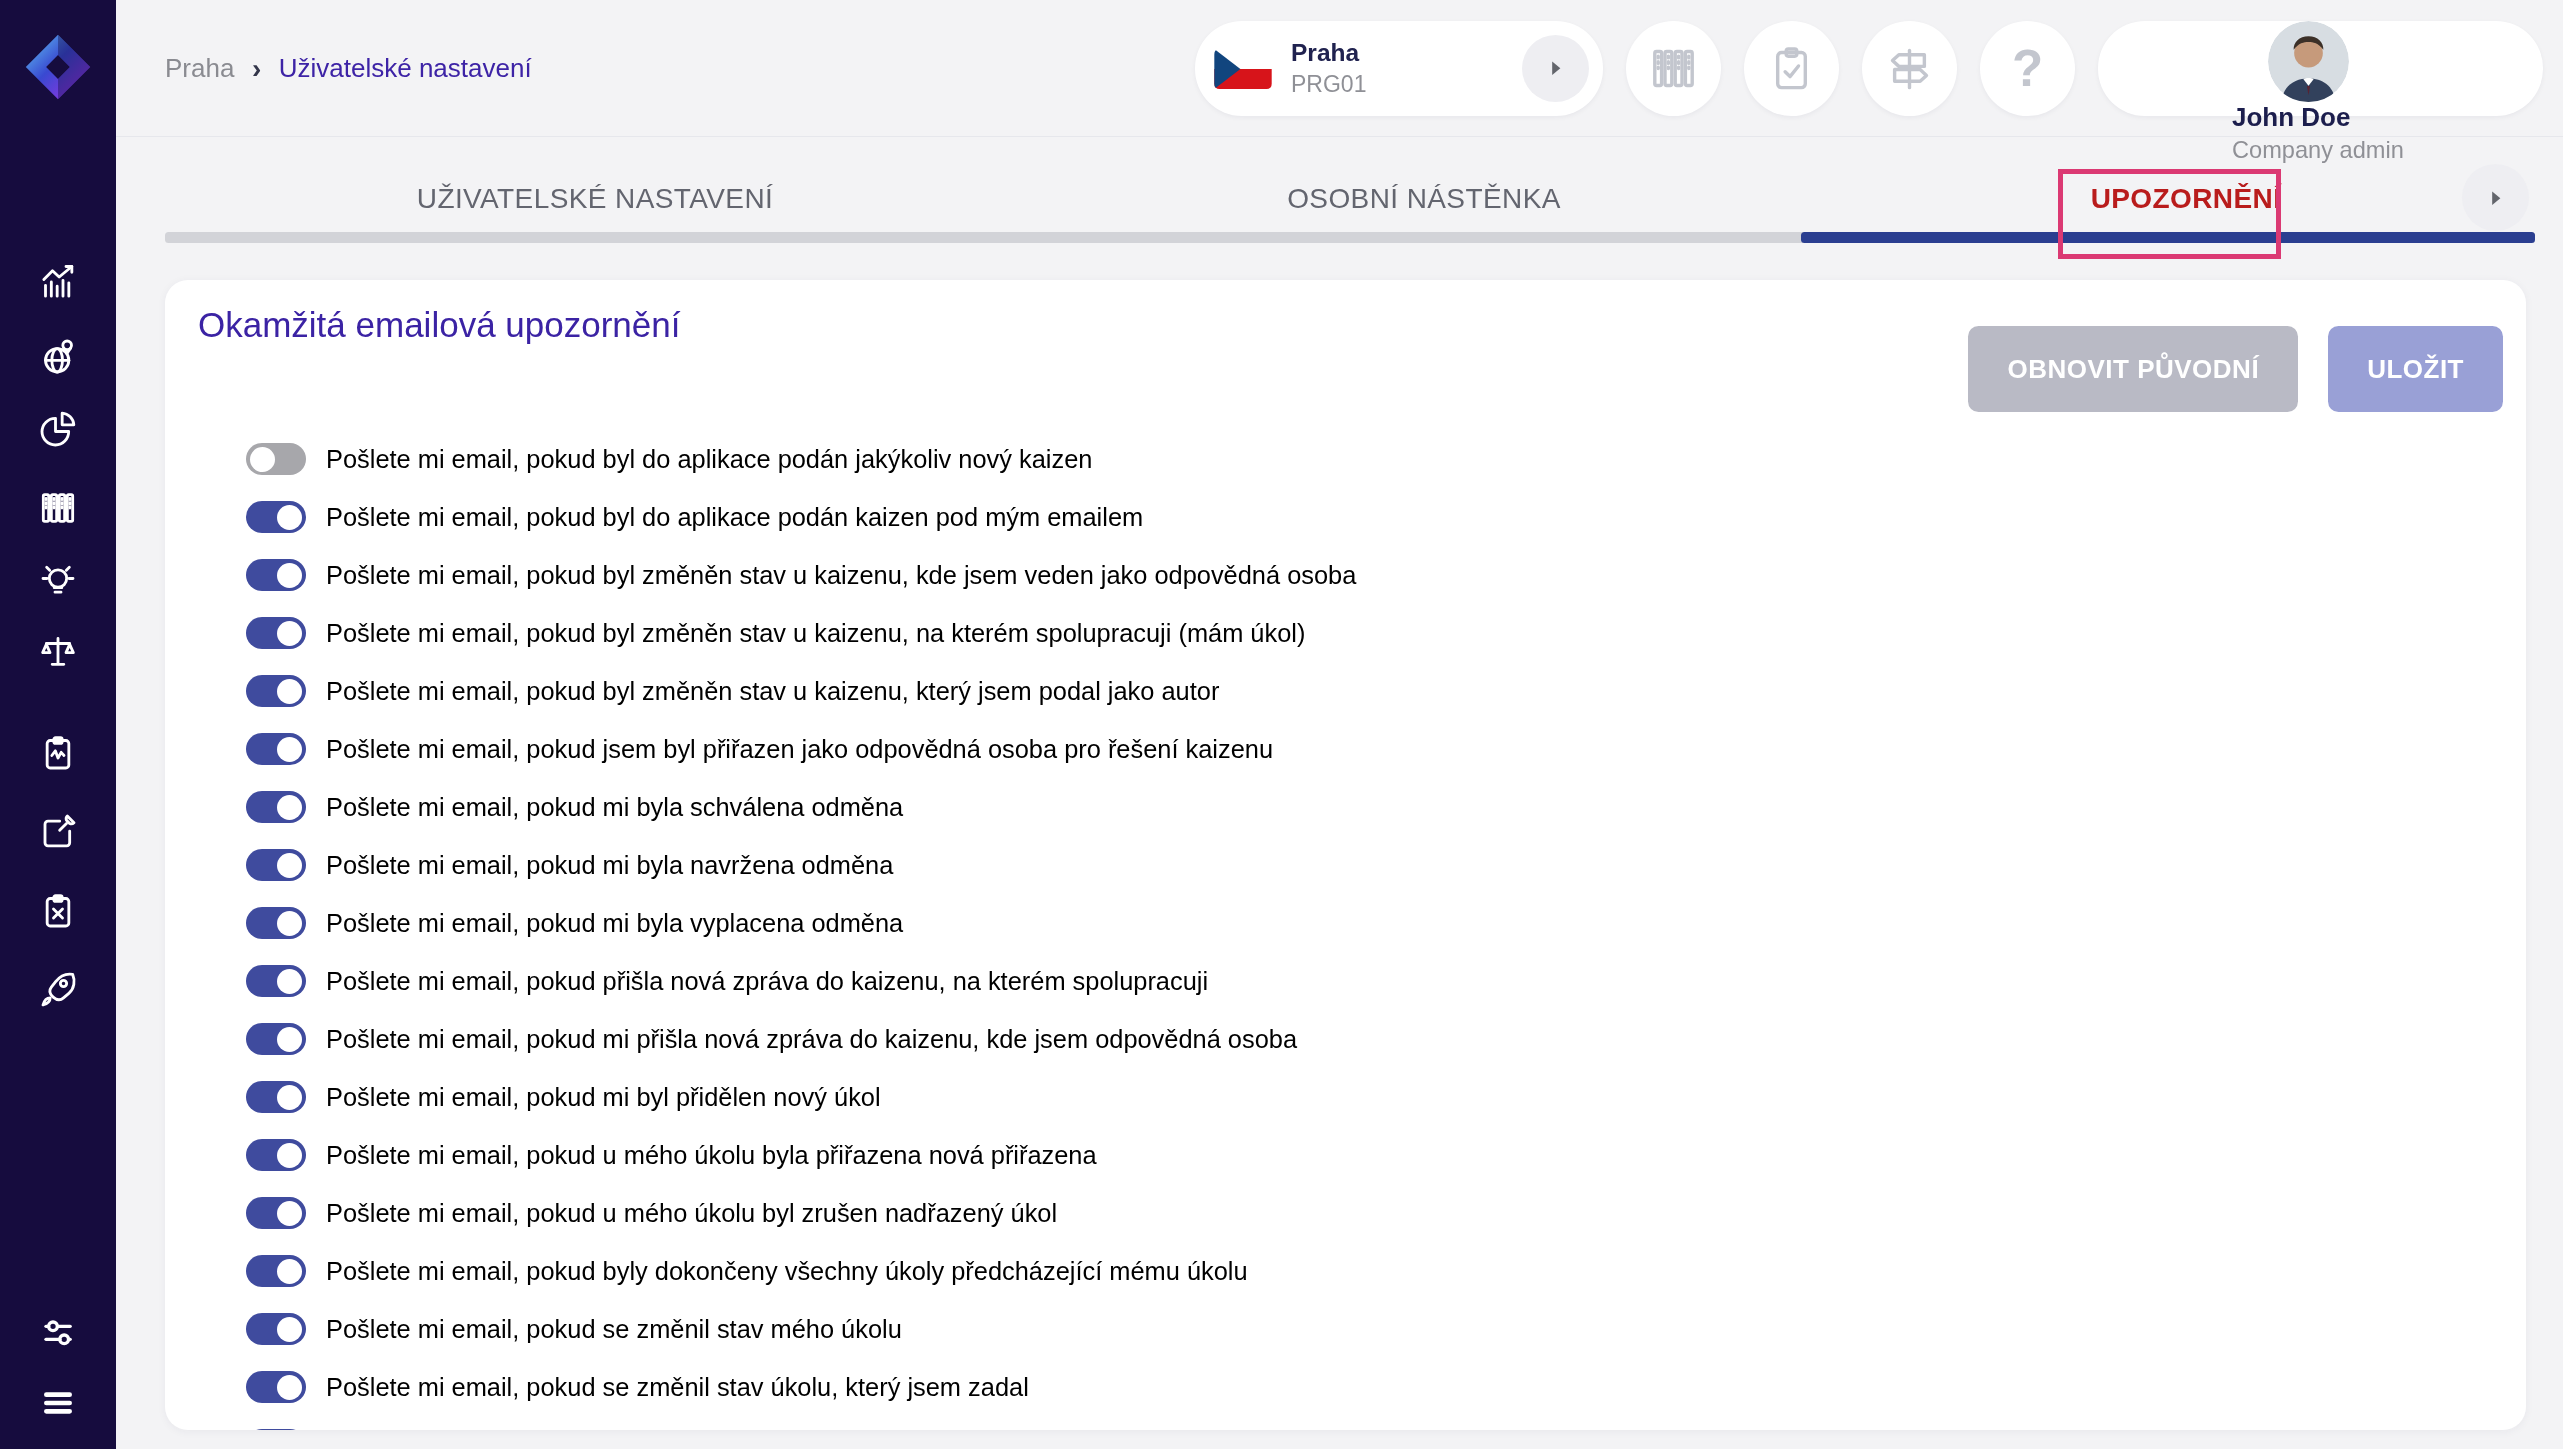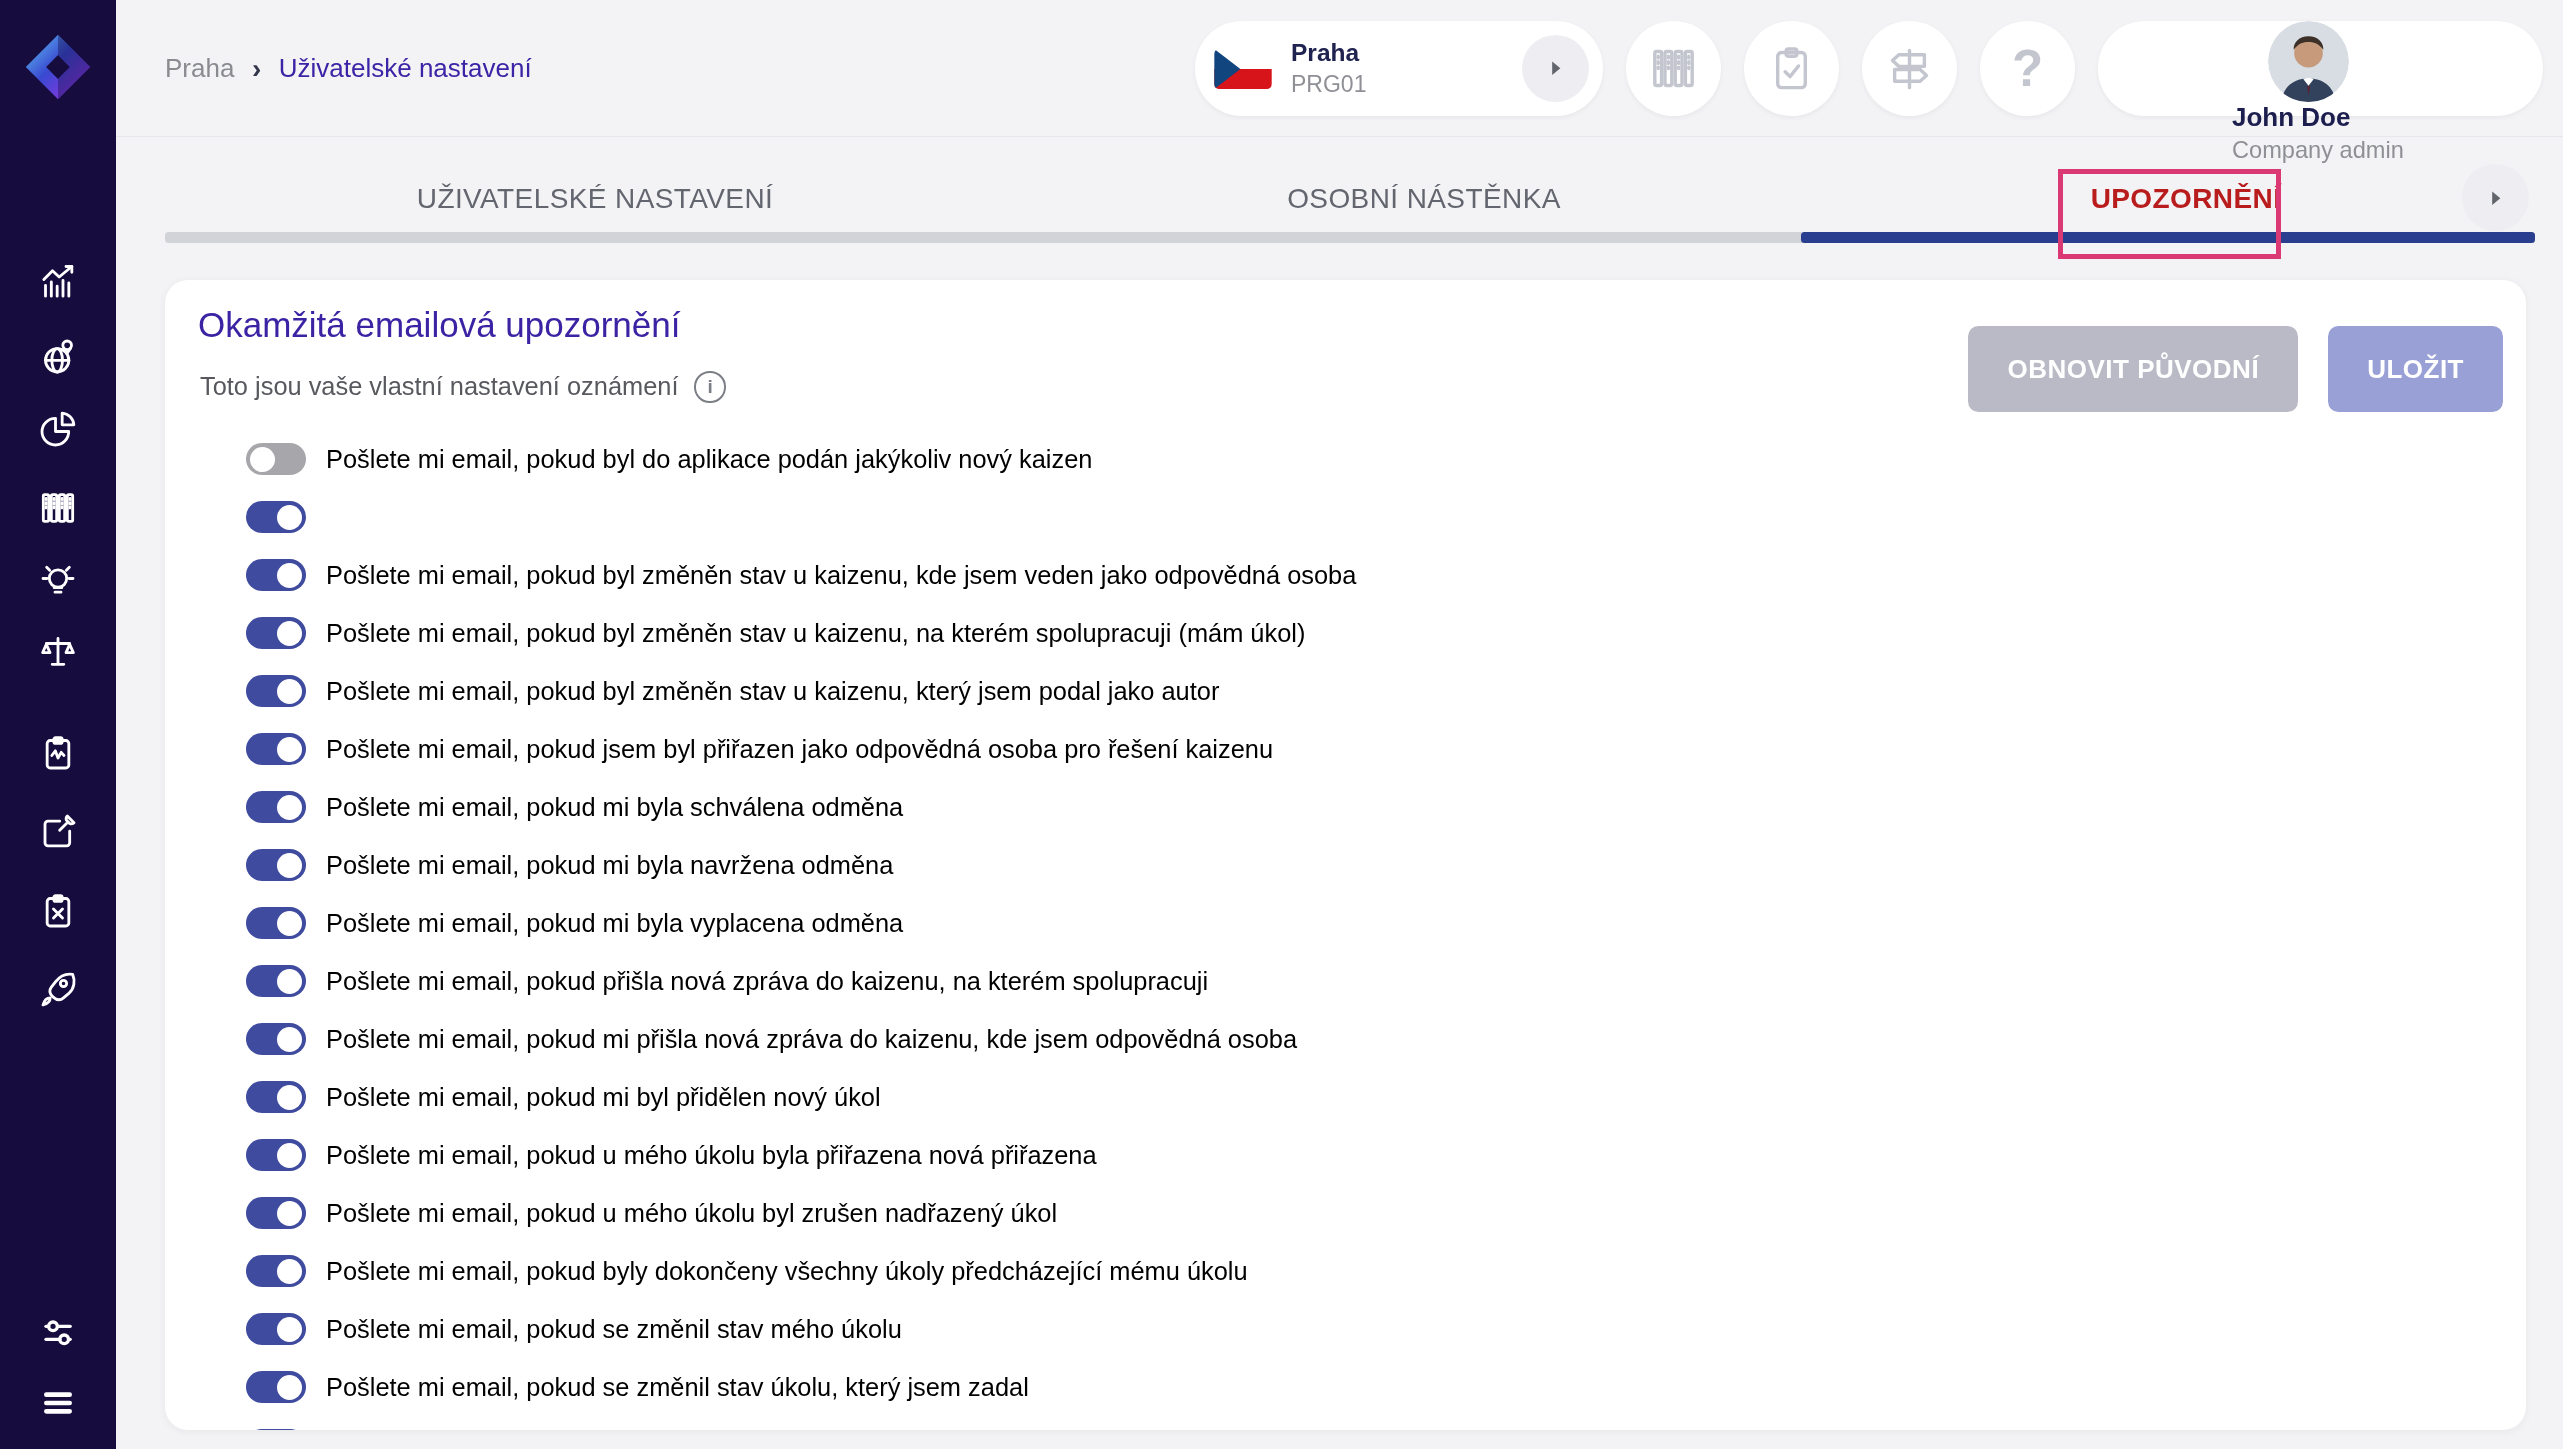--- a/index.html
+++ b/index.html
@@ -285,40 +285,37 @@
       <span class="tab tab-2">OSOBNÍ NÁSTĚNKA</span>
       <span class="tab tab-3 active">UPOZORNĚNÍ</span>
       <div class="tab-track">
         <div class="tab-track-active"></div>
       </div>
       <div class="annotation-box"></div>
     </div>
 
     <section class="card">
       <h2 class="panel-title">Okamžitá emailová upozornění</h2>
-      <div class="panel-sub">
-        <span>Toto jsou vaše vlastní nastavení oznámení</span>
-        <span class="info-badge">i</span>
-      </div>
       <div class="actions">
         <button class="btn gray">OBNOVIT PŮVODNÍ</button>
         <button class="btn primary">ULOŽIT</button>
       </div>
       <div class="rows">
   <div class="row">
     <div class="toggle off">
       <div class="knob"></div>
     </div>
     <div class="row-label">Pošlete mi email, pokud byl do aplikace podán jakýkoliv nový kaizen</div>
   </div>
 
   <div class="row">
     <div class="toggle on">
       <div class="knob"></div>
     </div>
+    <div class="row-label">Pošlete mi email, pokud byl do aplikace podán kaizen pod mým emailem</div>
   </div>
 
   <div class="row">
     <div class="toggle on">
       <div class="knob"></div>
     </div>
     <div class="row-label">Pošlete mi email, pokud byl změněn stav u kaizenu, kde jsem veden jako odpovědná osoba</div>
   </div>
 
   <div class="row">

